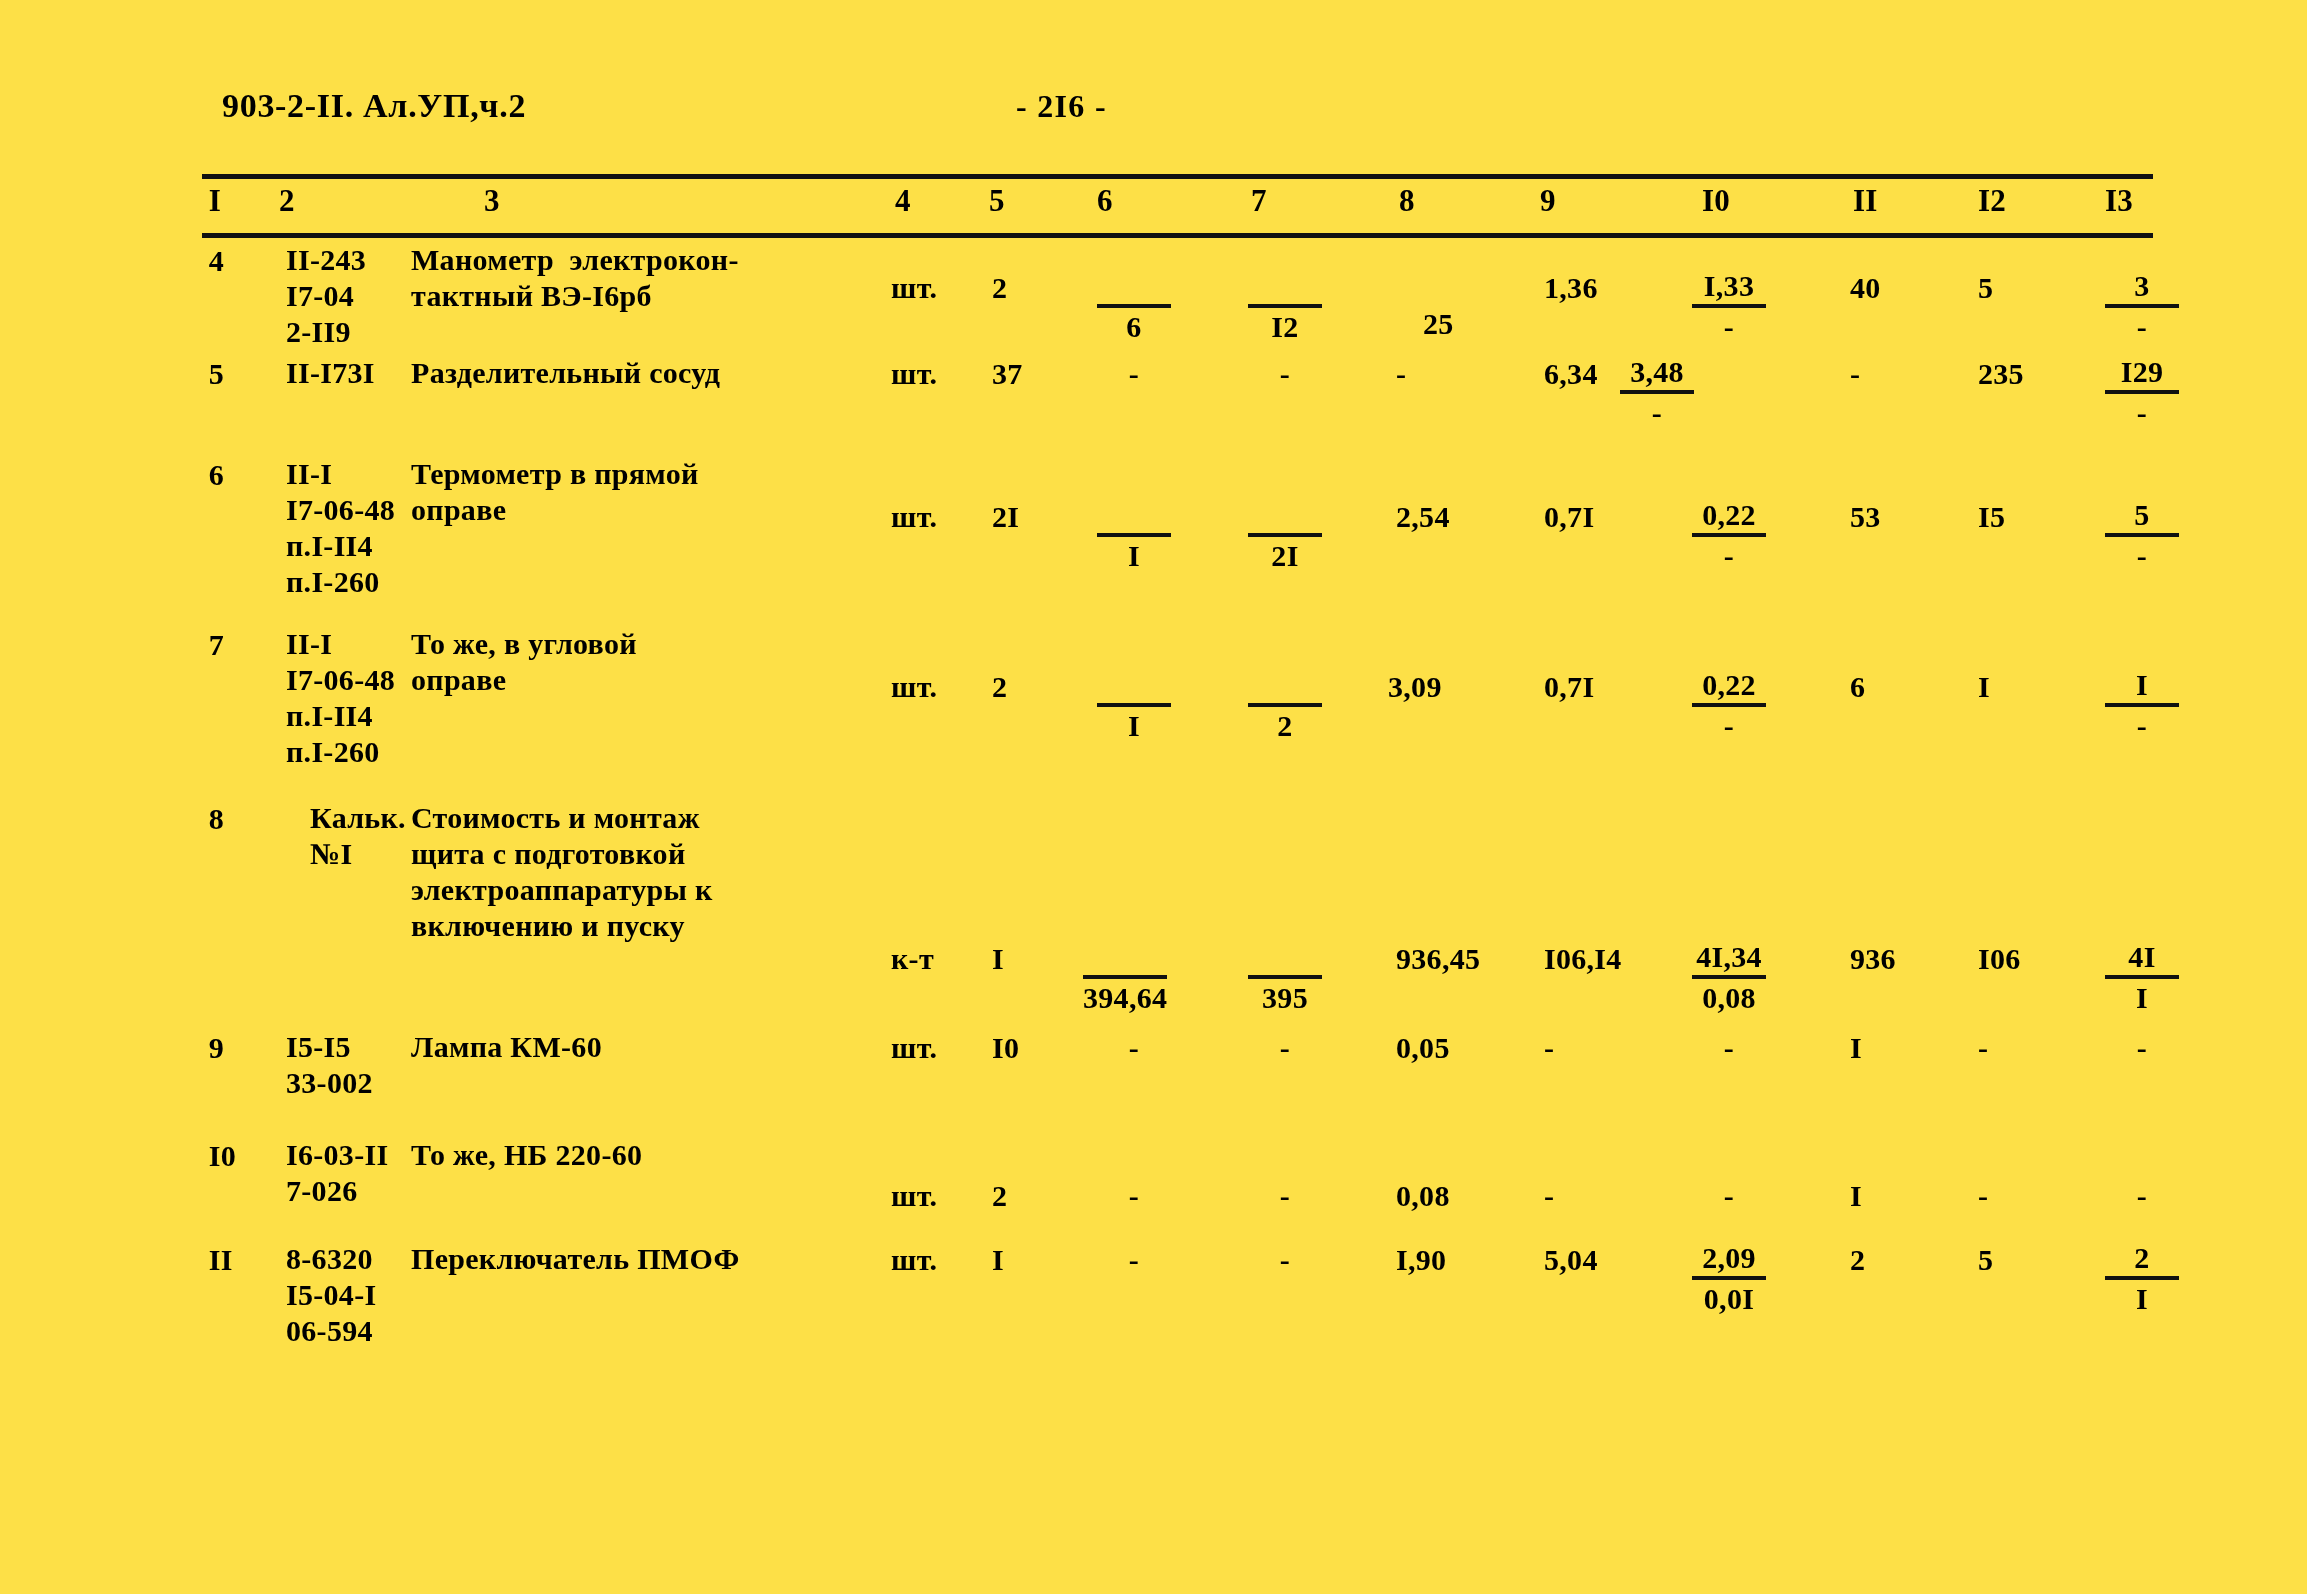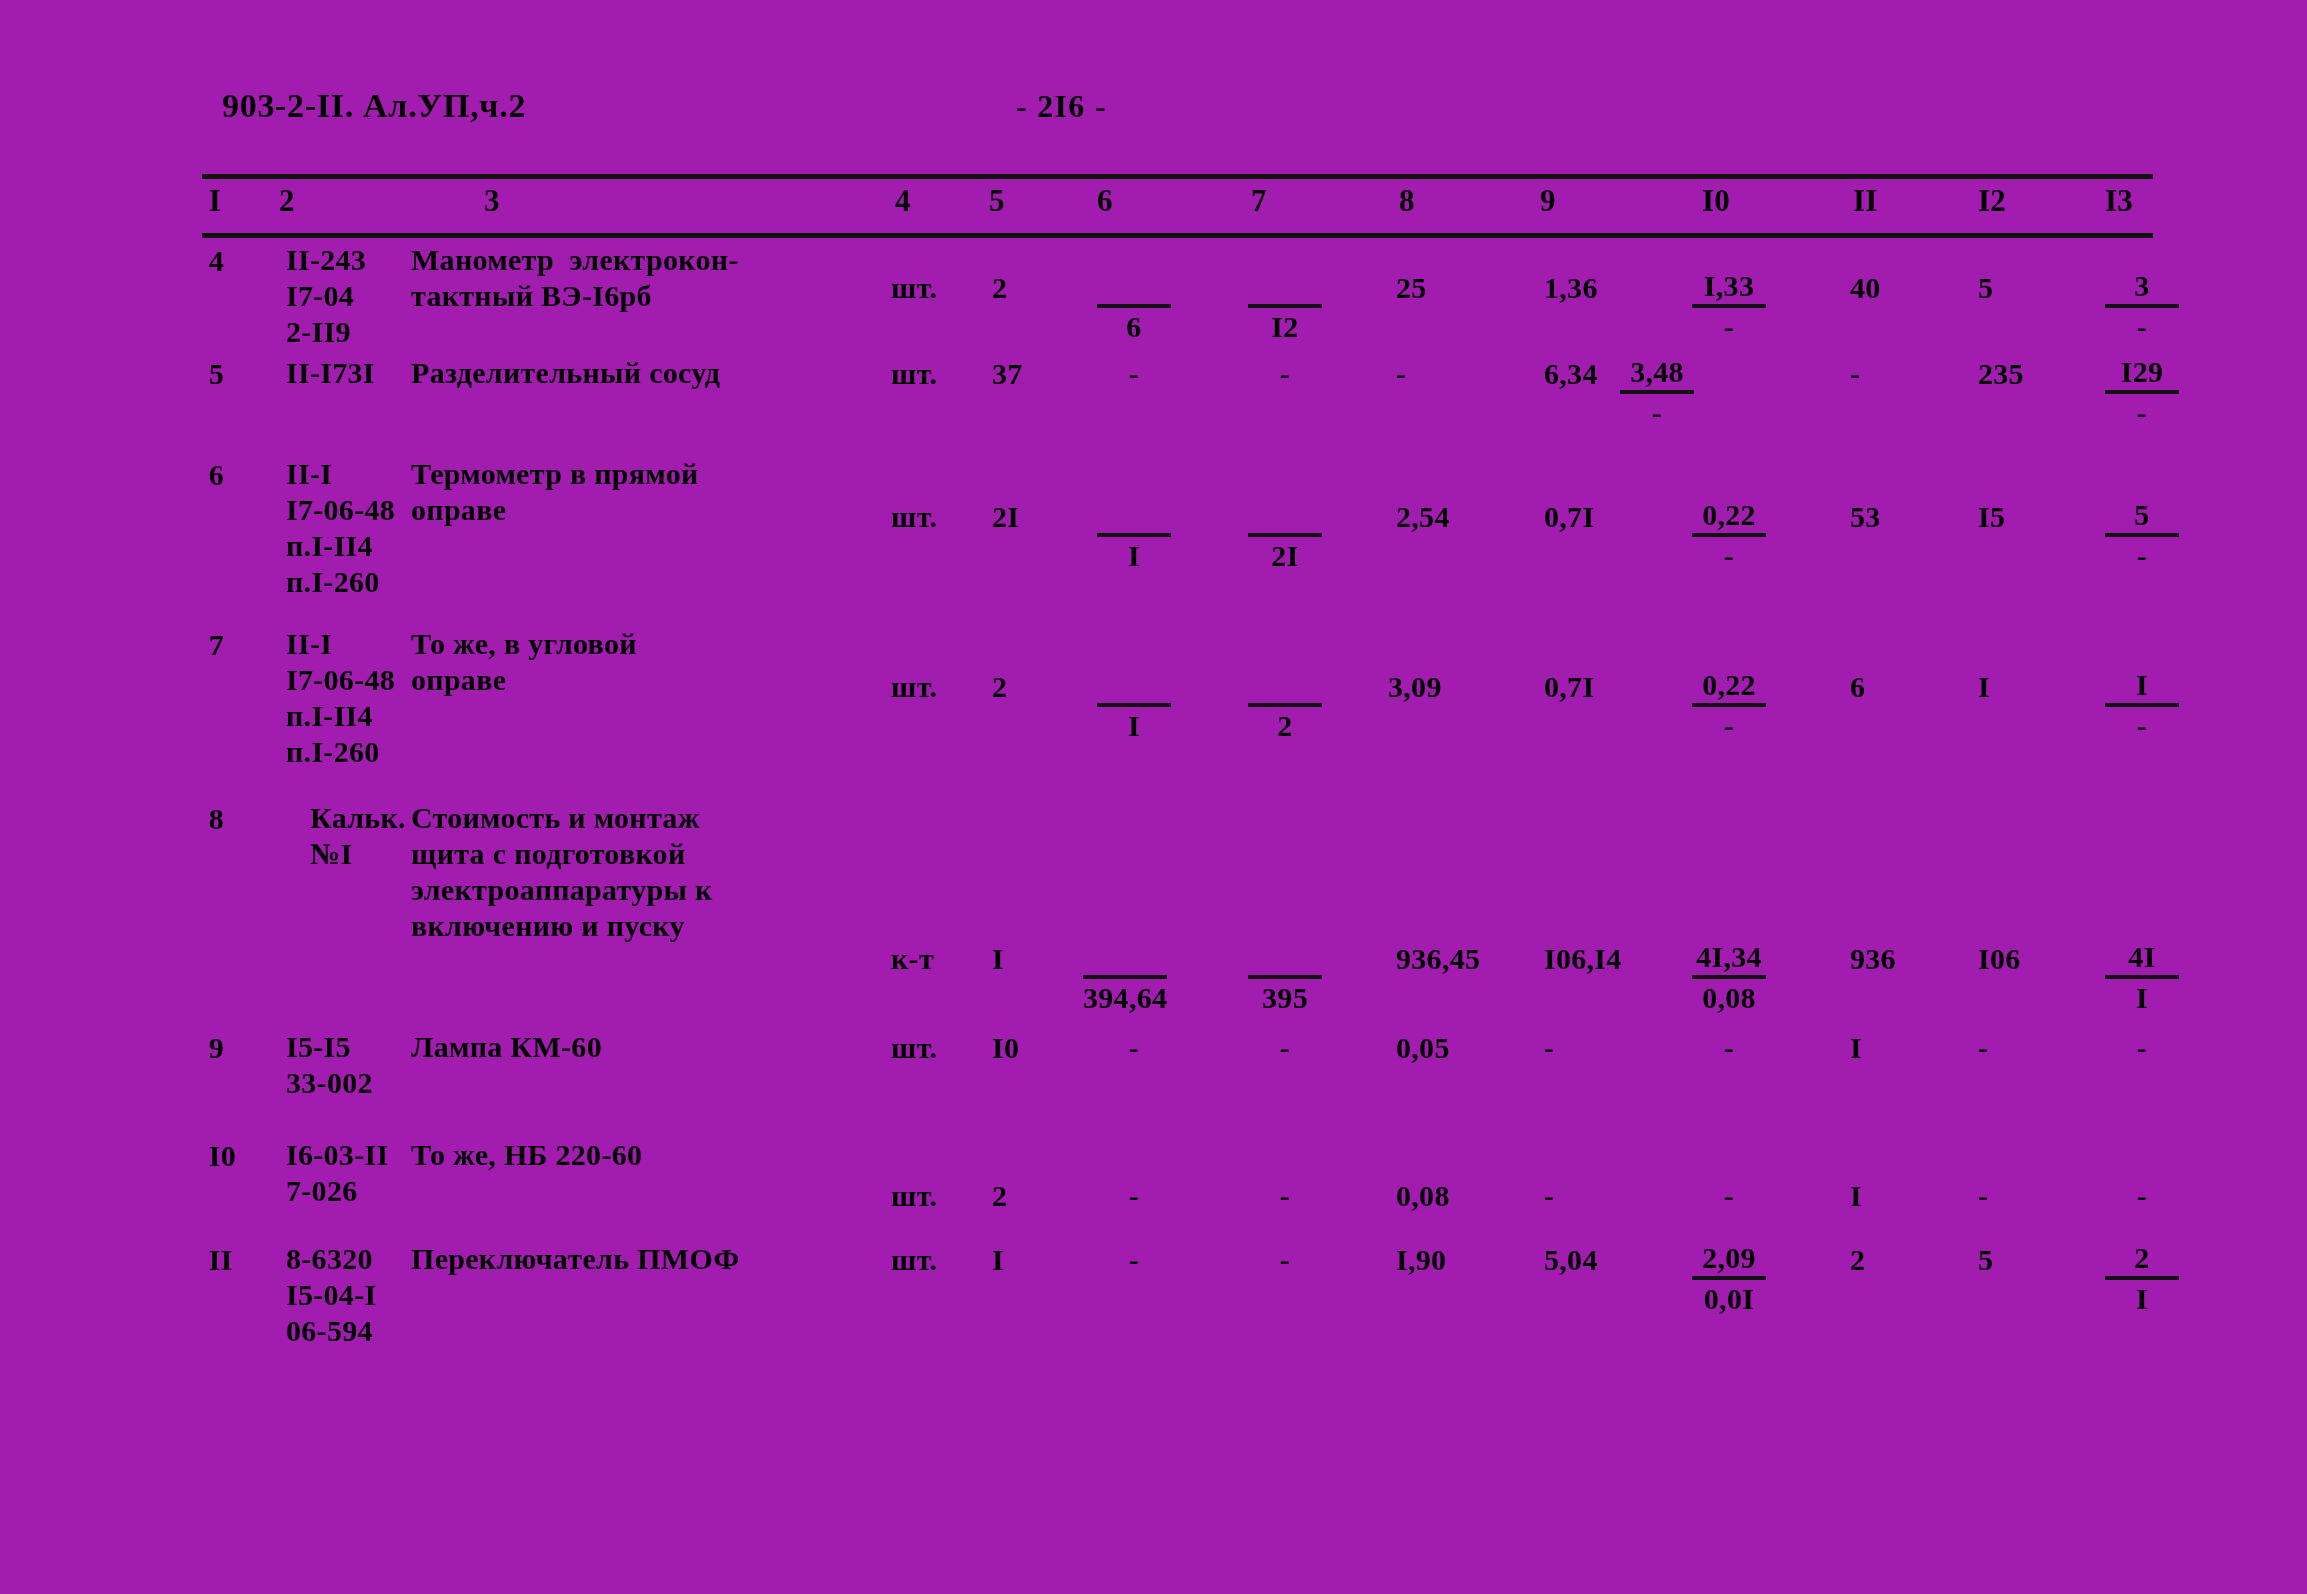--- a/index.html
+++ b/index.html
@@ -8,21 +8,21 @@
     background: #ffffff;
   }
   body {
     font-family: "Liberation Serif", "DejaVu Serif", serif;
     color: #000000;
   }
   #page {
     position: relative;
     width: 2307px;
     height: 1595px;
-    background: #a21caf;
+    background: #fde047;
     overflow: hidden;
   }
   
   .doc-header {
     position: absolute;
     top: 87px;
     left: 0;
     width: 2307px;
     height: 47px;
   }
@@ -134,21 +134,21 @@
     <div id="body-rows">
         <div class="row" style="top: 242px;">
           <div class="cell c-left" style="left: 6.7px;">4</div>
           <div class="cell c-left stack" style="left: 84px;">II-243<br>I7-04<br>2-II9</div>
           <div class="cell c-left stack" style="left: 209px;">Манометр  электрокон-<br>тактный ВЭ-I6рб</div>
           <div class="row" style="top: 27px; position: absolute;">
             <div class="cell c-left" style="left: 689px;">шт.</div>
             <div class="cell c-left" style="left: 790px;">2</div>
             <div class="cell" style="left: 895px;"><div class="frac"><span class="num"></span><span class="bar"></span><span class="den">6</span></div></div>
             <div class="cell" style="left: 1046px;"><div class="frac"><span class="num"></span><span class="bar"></span><span class="den">I2</span></div></div>
-            <div class="cell c-left" style="left: 1194px;">25</div>
+            <div class="cell c-left" style="left: 1221px; margin-top: 36px;">25</div>
             <div class="cell c-left" style="left: 1342px;">1,36</div>
             <div class="cell" style="left: 1490px;"><div class="frac"><span class="num">I,33</span><span class="bar"></span><span class="den">-</span></div></div>
             <div class="cell c-left" style="left: 1648px;">40</div>
             <div class="cell c-left" style="left: 1776px;">5</div>
             <div class="cell" style="left: 1903px;"><div class="frac"><span class="num">3</span><span class="bar"></span><span class="den">-</span></div></div>
           </div>
         </div>
         <div class="row" style="top: 355px;">
           <div class="cell c-left" style="left: 6.7px;">5</div>
           <div class="cell c-left stack" style="left: 84px;">II-I73I</div>

